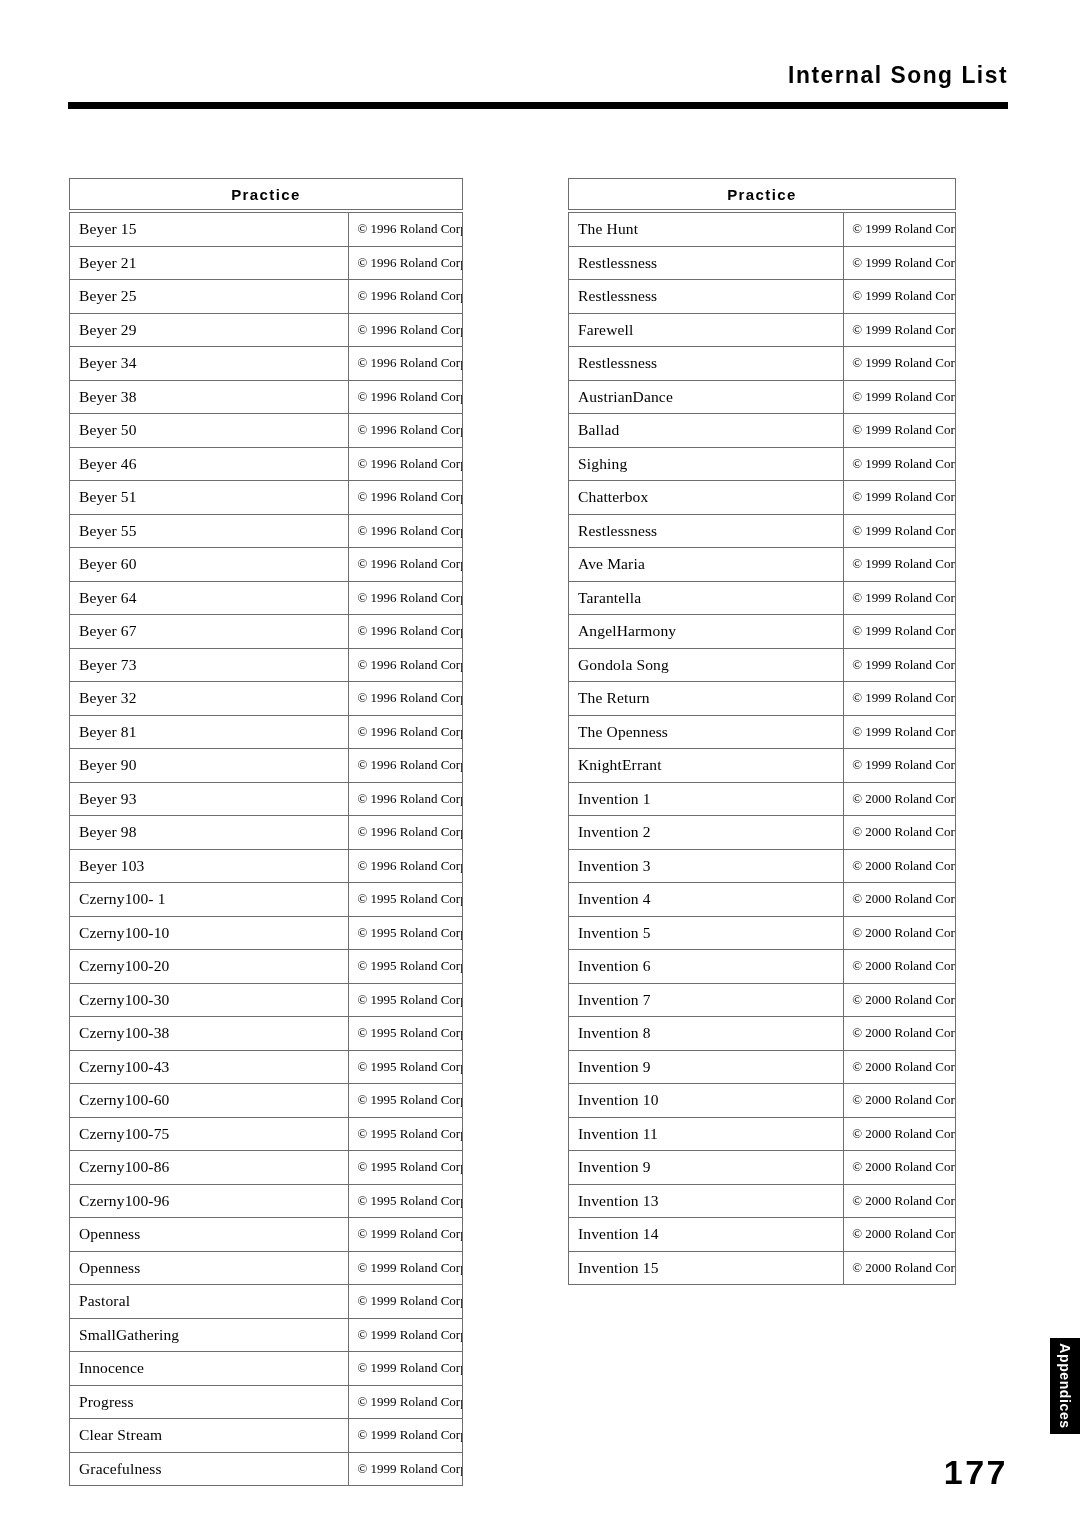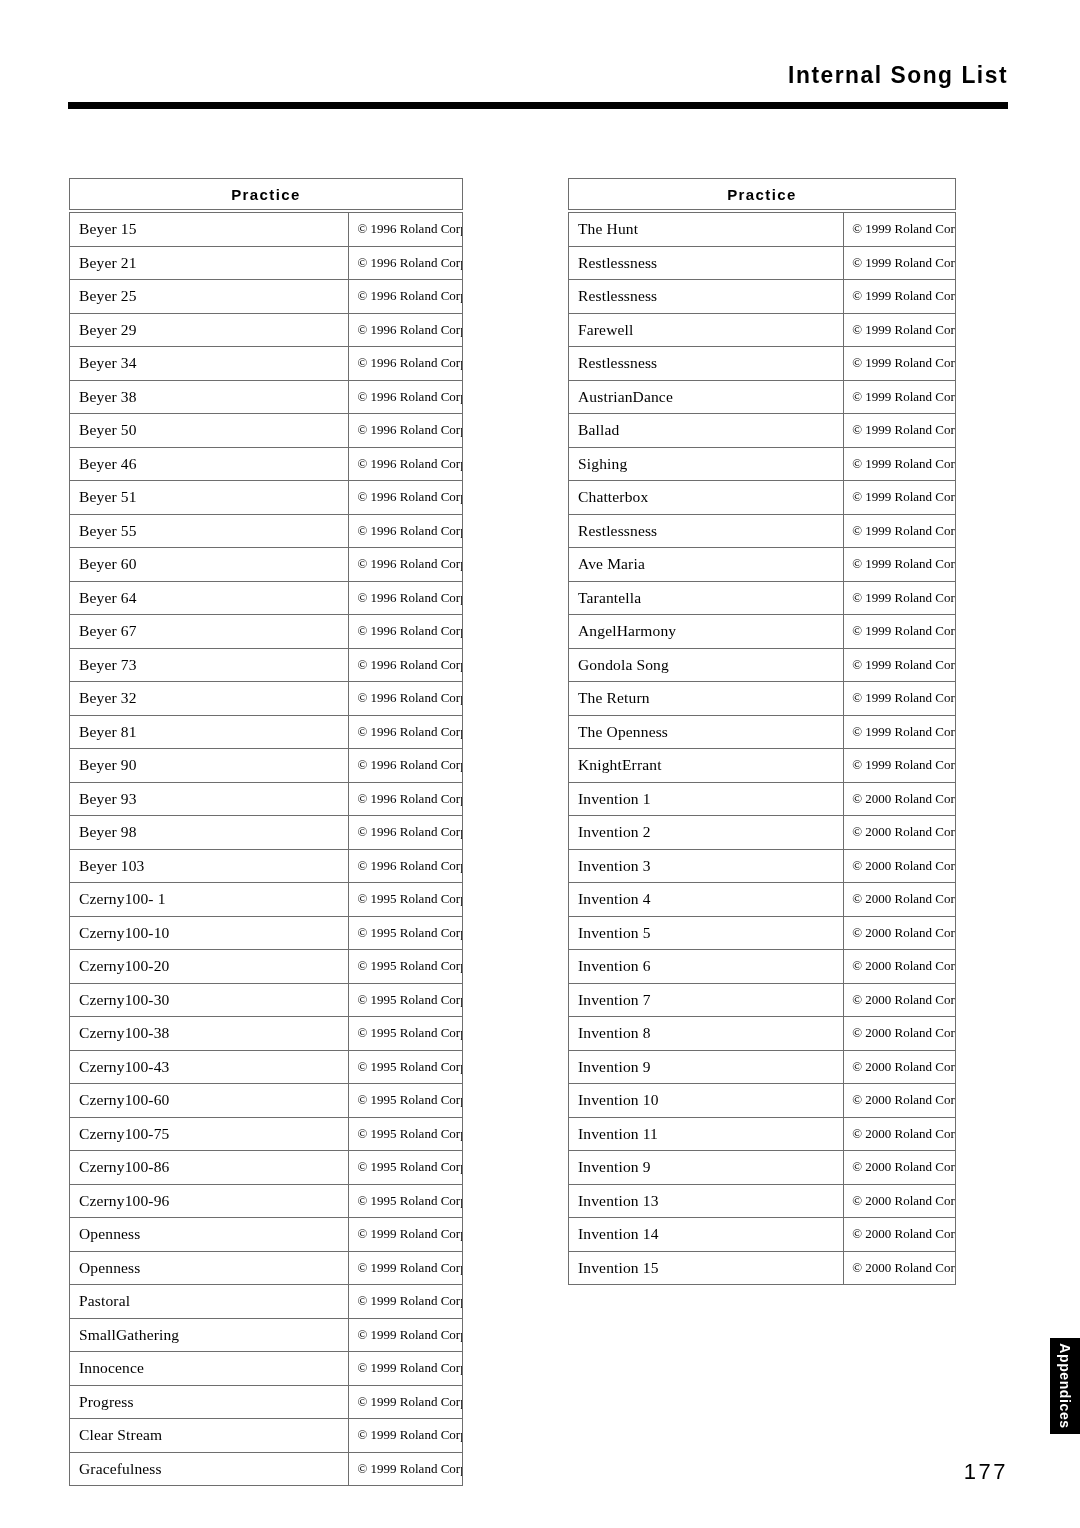--- a/index.html
+++ b/index.html
@@ -132,22 +132,22 @@
     font-size: 14px;
     letter-spacing: 0.6px;
   }
 
   
   .page-number {
     position: absolute;
     right: 72px;
     top: 1455px;
     font-family: "Liberation Sans", "DejaVu Sans", sans-serif;
-    font-weight: normal;
-    font-size: 22px;
+    font-weight: bold;
+    font-size: 34px;
     letter-spacing: 2.5px;
     color: #000;
     line-height: 34px;
   }
 </style>
 </head>
 <body>
 
 <div class="page-header">
   <div class="page-title">Internal Song List</div>

